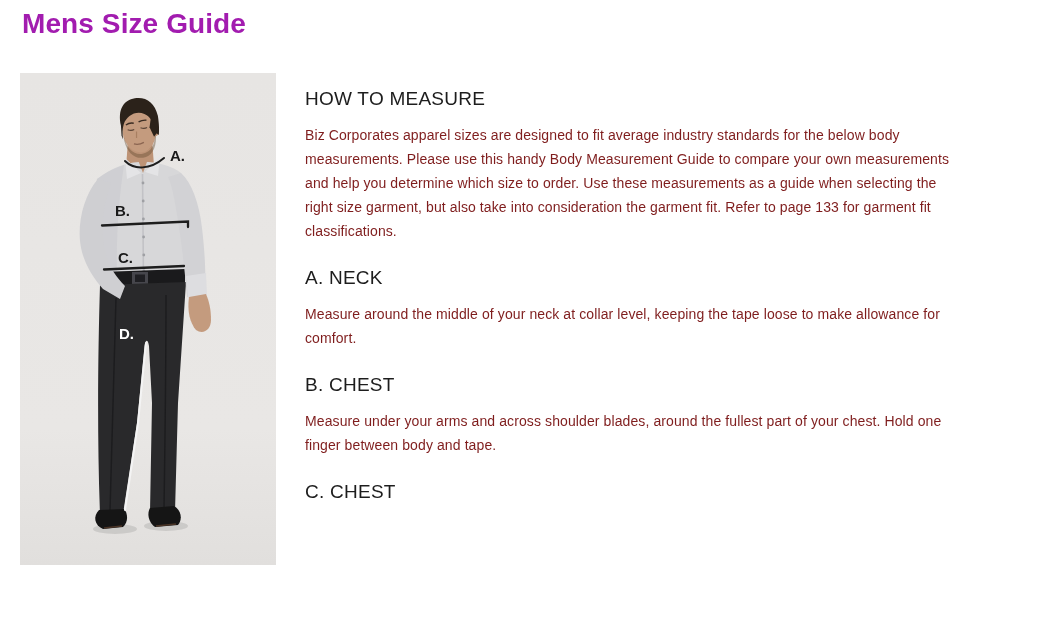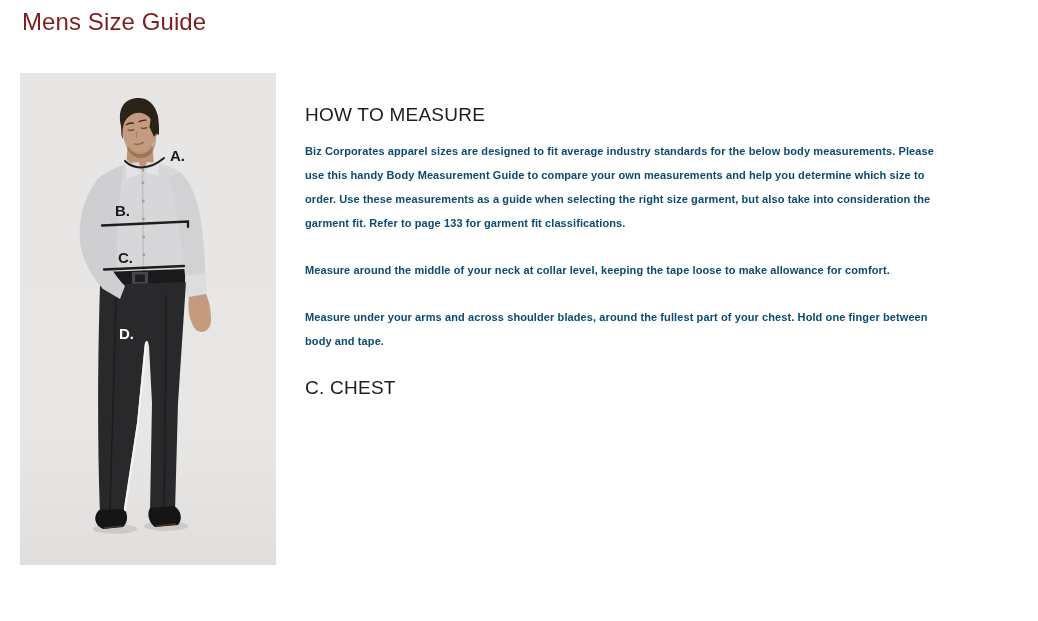--- a/index.html
+++ b/index.html
@@ -5,38 +5,38 @@
   * { margin:0; padding:0; box-sizing:border-box; }
   html, body { background:#ffffff; }
   body {
     width:1038px; height:621px;
     position:relative; overflow:hidden;
     font-family:"Liberation Sans","DejaVu Sans",sans-serif;
   }
   .page { position:absolute; inset:0; }
   .page-title {
     position:absolute; left:22px; top:8px;
-    font-size:24px; font-weight:400; letter-spacing:0.1px;
-    color:#7f1d1d;
+    font-size:28px; font-weight:700; letter-spacing:0.1px;
+    color:#a21caf;
   }
   .figure-wrap {
     position:absolute; left:20px; top:73px;
     width:256px; height:492px;
   }
   .figure-wrap svg { display:block; }
   .content {
     position:absolute; left:305px; top:87px; width:648px;
   }
   .content h2, .content h3 {
     font-size:19px; font-weight:500; letter-spacing:0.25px;
-    line-height:23px; color:#1d1d1d; margin:16px 0 13px 0;
+    line-height:23px; color:#1d1d1d; margin:0 0 13px 0;
   }
   .content p {
-    font-size:11px; line-height:24px; letter-spacing:0.1px;
-    color:#0c4a6e; margin:0;font-weight:bold;
+    font-size:14px; line-height:24px; letter-spacing:0.1px;
+    color:#7f1d1d; margin:0;
   }
   .section { margin-top:23px; }
   .marker {
     font-family:"Liberation Sans","DejaVu Sans",sans-serif;
     font-weight:700; font-size:15px;
   }
 </style>
 </head>
 <body>
 
@@ -126,24 +126,26 @@
       <text class="marker" x="98" y="190" fill="#1a1a1a">C.</text>
       <text class="marker" x="99" y="266" fill="#ffffff">D.</text>
     </svg>
   </div>
 
   <div class="content">
     <h2>HOW TO MEASURE</h2>
     <p>Biz Corporates apparel sizes are designed to fit average industry standards for the below body measurements. Please use this handy Body Measurement Guide to compare your own measurements and help you determine which size to order. Use these measurements as a guide when selecting the right size garment, but also take into consideration the garment fit. Refer to page 133 for garment fit classifications.</p>
 
     <section class="section">
+      <h3>A. NECK</h3>
       <p>Measure around the middle of your neck at collar level, keeping the tape loose to make allowance for comfort.</p>
     </section>
 
     <section class="section">
+      <h3>B. CHEST</h3>
       <p>Measure under your arms and across shoulder blades, around the fullest part of your chest. Hold one finger between body and tape.</p>
     </section>
 
     <section class="section">
       <h3>C. CHEST</h3>
     </section>
 
   </div>
 
 </div>

